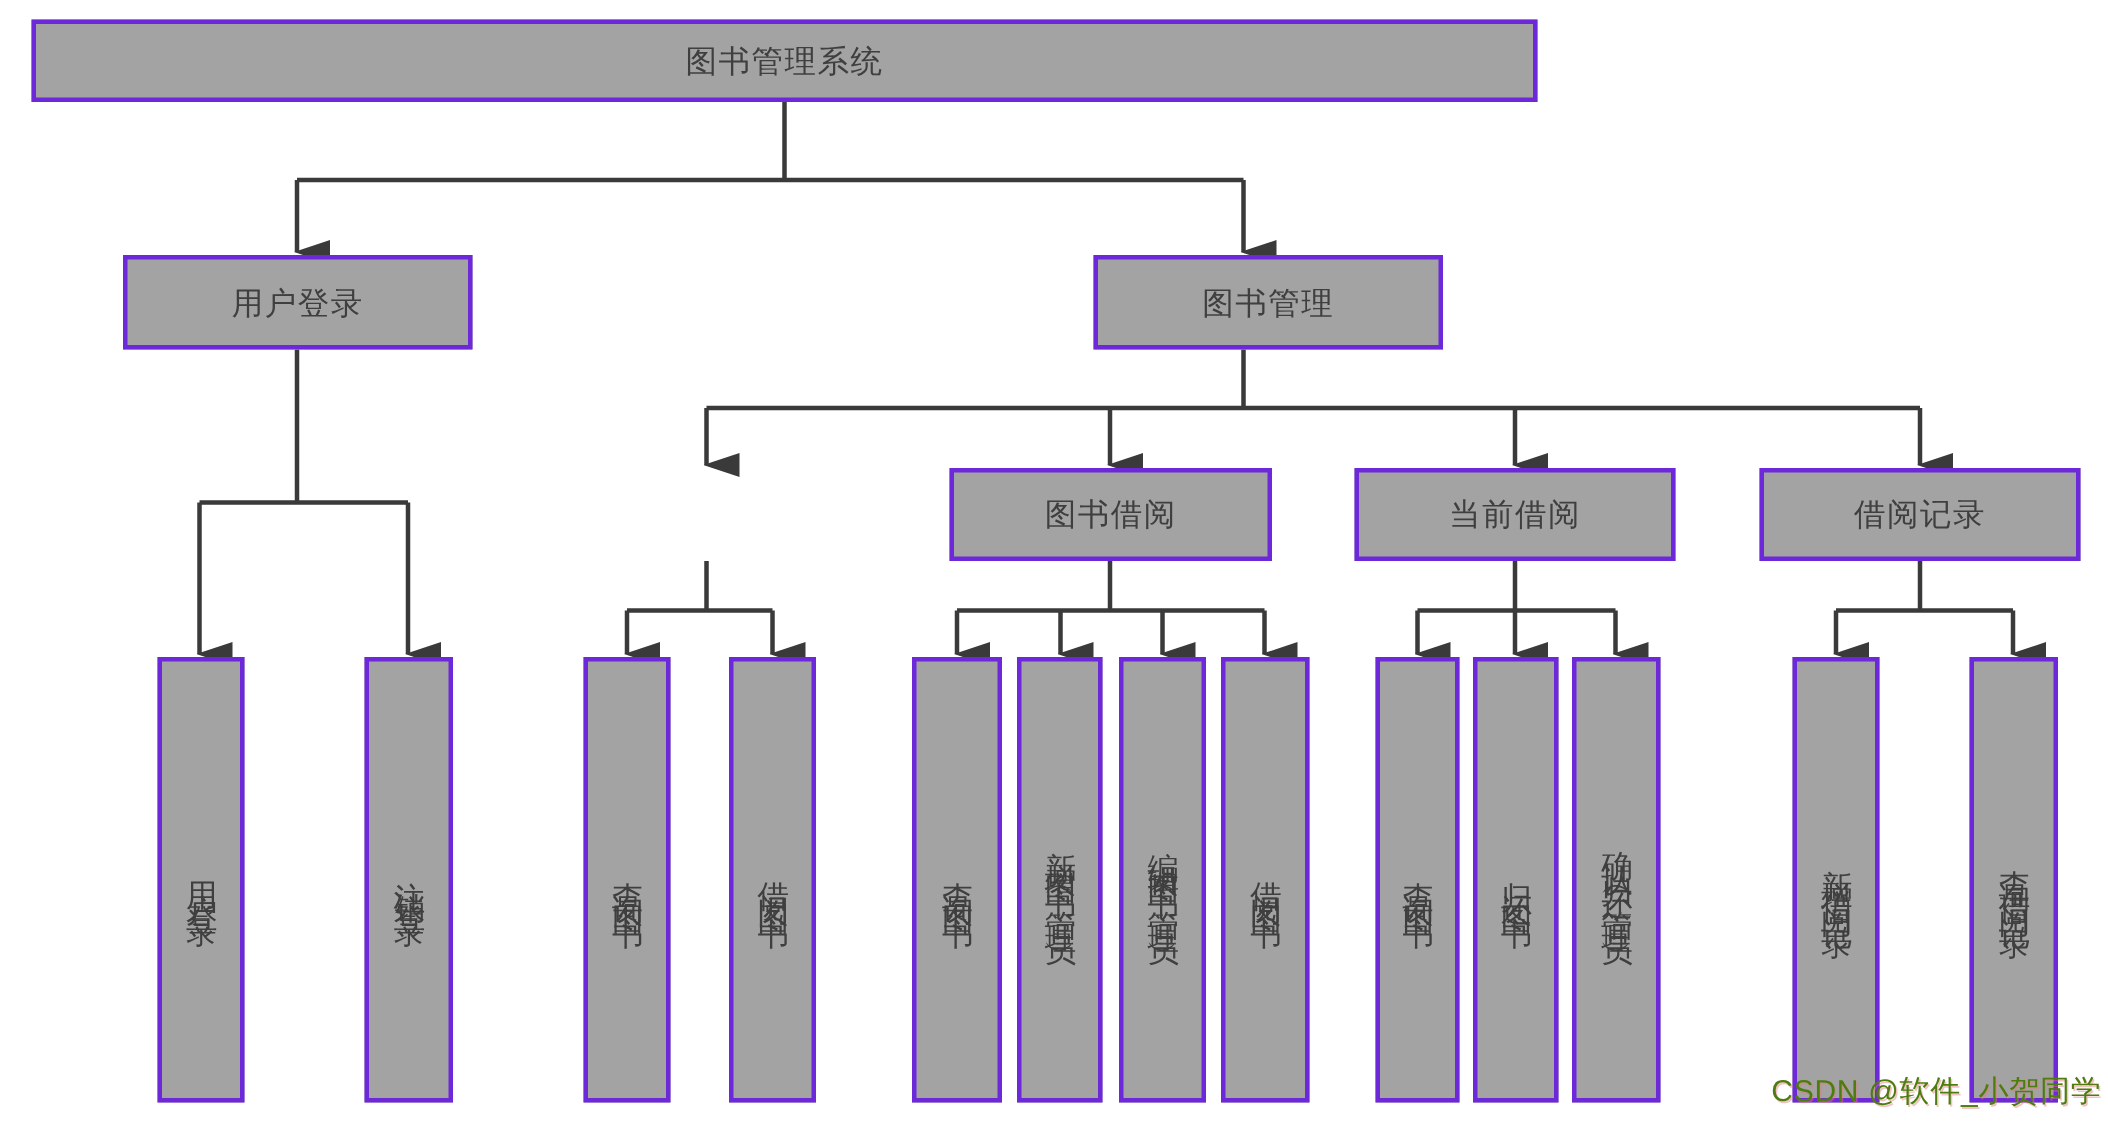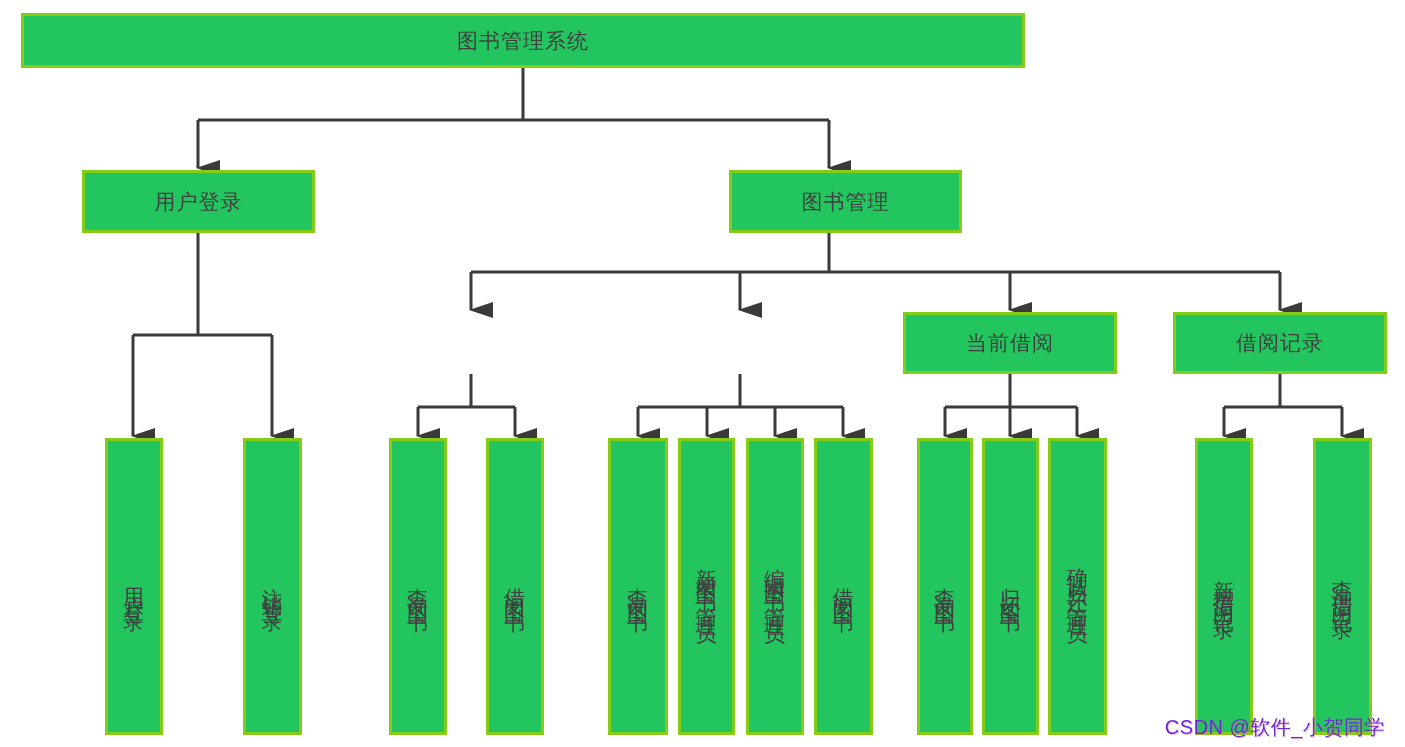--- a/index.html
+++ b/index.html
@@ -13,22 +13,22 @@
   }
   #connectors {
     position: absolute;
     left: 0; top: 0;
     width: 1405px; height: 747px;
     pointer-events: none;
   }
   .node {
     position: absolute;
     box-sizing: border-box;
-    border: 3px solid #84cc16;
-    background: #22c55e;
+    border: 3px solid #6d28d9;
+    background: #a3a3a3;
     color: #3f3f3f;
   }
   .hbox {
     display: flex;
     align-items: center;
     justify-content: center;
     font-size: 21px;
     letter-spacing: 1px;
     white-space: nowrap;
   }
@@ -39,24 +39,24 @@
     transform: translate(-50%, -50%);
     writing-mode: vertical-rl;
     text-orientation: mixed;
     font-size: 21px;
     line-height: 1;
     letter-spacing: 8px;
     white-space: nowrap;
   }
   #watermark {
     position: absolute;
-    right: 20px;
+    right: 4px;
     bottom: 6px;
     font-size: 20px;
-    color: #6d28d9;
+    color: #4d7c0f;
     letter-spacing: 0.5px;
     text-shadow: 1px 1px 0 rgba(228, 120, 120, 0.45);
     white-space: nowrap;
   }
 </style>
 </head>
 <body>
 
 <div id="canvas">
 
@@ -99,20 +99,21 @@
     <path d="M1280,374 V407 M1224,407 H1342" fill="none" stroke="#3a3a3a" stroke-width="3"></path>
     <path d="M1224,407 V436" fill="none" stroke="#3a3a3a" stroke-width="3" marker-end="url(#arrow)"></path>
     <path d="M1342,407 V436" fill="none" stroke="#3a3a3a" stroke-width="3" marker-end="url(#arrow)"></path>
   </svg>
 
   <div class="node hbox" style="left:21px; top:13px; width:1004px; height:55px;">图书管理系统</div>
 
   <div class="node hbox" style="left:82px; top:170px; width:233px; height:63px;">用户登录</div>
   <div class="node hbox" style="left:712px; top:170px; width:233px; height:63px;margin-left:17px;">图书管理</div>
 
+  <div class="node hbox" style="left:633px; top:312px; width:215px; height:62px;">图书借阅</div>
   <div class="node hbox" style="left:903px; top:312px; width:214px; height:62px;">当前借阅</div>
   <div class="node hbox" style="left:1173px; top:312px; width:214px; height:62px;">借阅记录</div>
 
   <div class="node vbox" style="left:105px; top:438px; width:58px; height:297px;">
     <span class="vlabel">用户登录</span>
   </div>
   <div class="node vbox" style="left:243px; top:438px; width:59px; height:297px;">
     <span class="vlabel">注销登录</span>
   </div>
 

